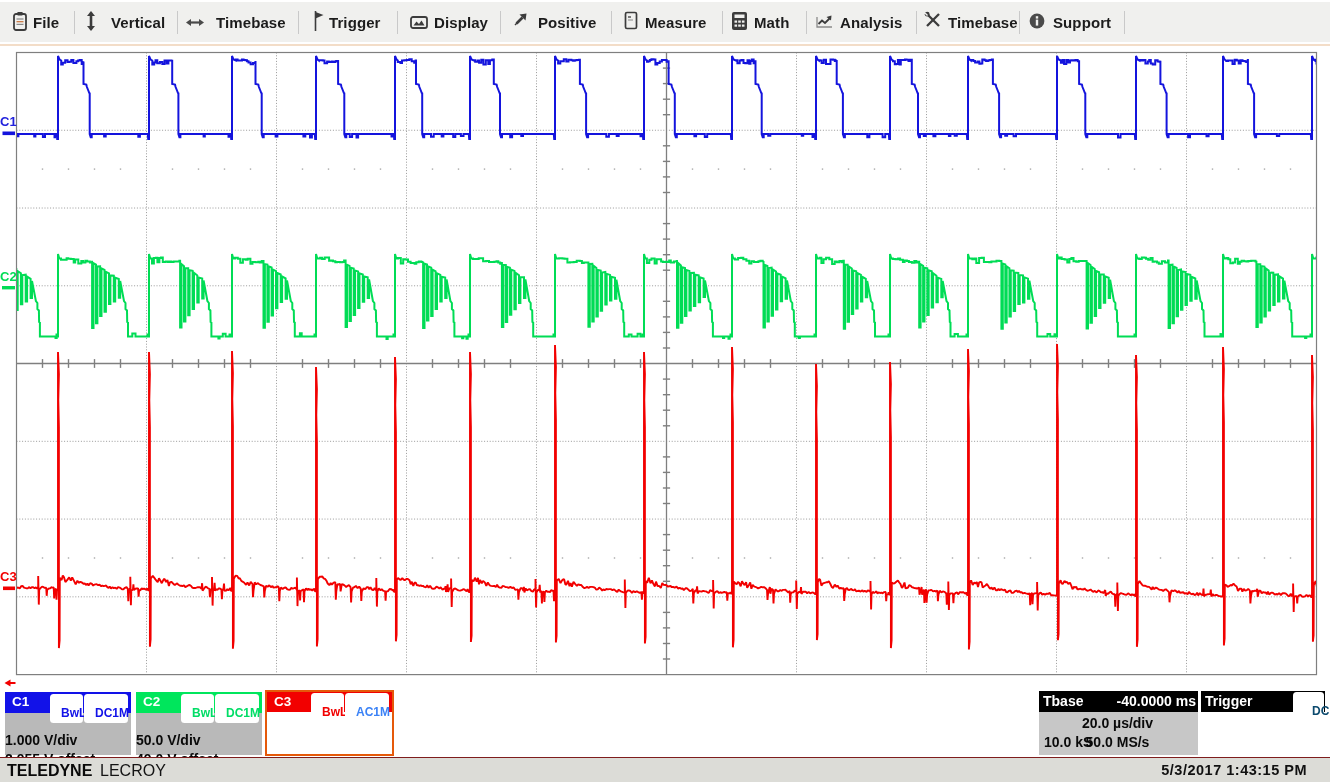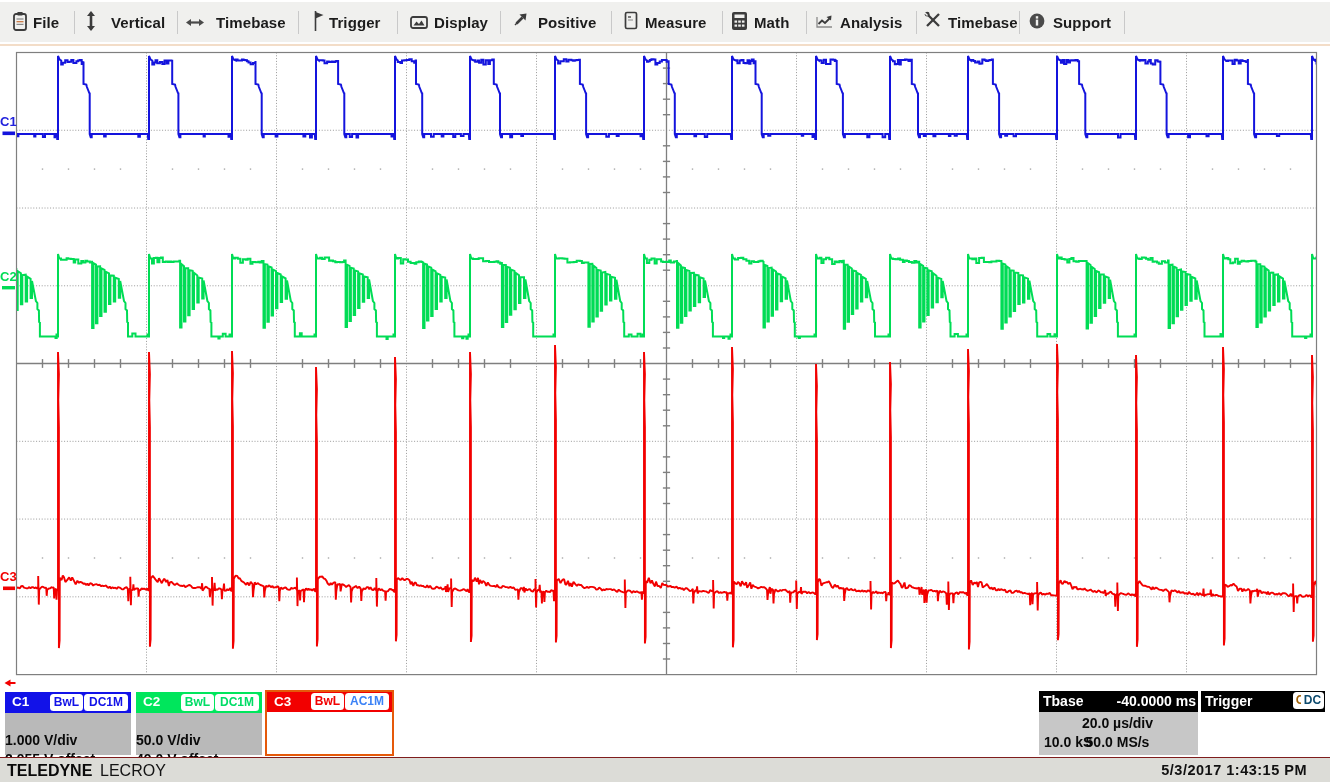--- a/index.html
+++ b/index.html
@@ -4,21 +4,21 @@
 *{margin:0;padding:0;box-sizing:border-box}
 html,body{width:1334px;height:782px;background:#fff;font-family:"Liberation Sans",sans-serif;overflow:hidden}
 .abs{position:absolute}
 #menubar{position:absolute;left:0;top:2px;width:1330px;height:40px;background:#f0f0ee}
 .sep{position:absolute;top:11px;width:1px;height:23px;background:#c9c9c9}
 .mi{position:absolute;top:14px;font-size:15px;font-weight:bold;color:#1c1c1c;letter-spacing:0.1px}
 #beige{position:absolute;left:0;top:44px;width:1330px;height:2px;background:#f3ddc8}
 .chbox{position:absolute;top:692px;width:126px;height:63px}
 .chhdr{height:21px;color:#fff;font-size:13.5px;font-weight:bold;padding-left:7px;line-height:20px;position:relative}
 .chbody{height:42px;background:#b9b9b9;color:#0a0a0a;font-size:14px;font-weight:bold;text-align:left;padding-right:3px;line-height:18.5px;padding-top:18px}
-.chip{position:absolute;height:17px;top:1.5px;background:#fff;border-radius:3.5px;font-size:12px;font-weight:bold;text-align:center;line-height:17px;padding:0}
+.chip{position:absolute;height:29px;top:1.5px;background:#fff;border-radius:3.5px;font-size:12px;font-weight:bold;text-align:center;line-height:17px;padding:11px}
 .ibox{position:absolute;top:691px;height:64px;font-weight:bold}
 .ihdr{height:21px;background:#000;color:#fff;font-size:14px;line-height:20px;position:relative}
 .ibody{height:43px;background:#c7c7c7;color:#0a0a0a;font-size:14px;line-height:19px;padding-top:2px;position:relative}
 #botbar{position:absolute;left:0;top:757px;width:1330px;height:25px;background:#dcdcd7;border-top:1px solid #7f1d1d}
 </style></head><body>
 <svg class="abs" style="left:0;top:0" width="1334" height="782" viewBox="0 0 1334 782">
     <defs>
       <clipPath id="gc">
         <rect x="17" y="53" width="1299" height="621.5"></rect>
       </clipPath>

